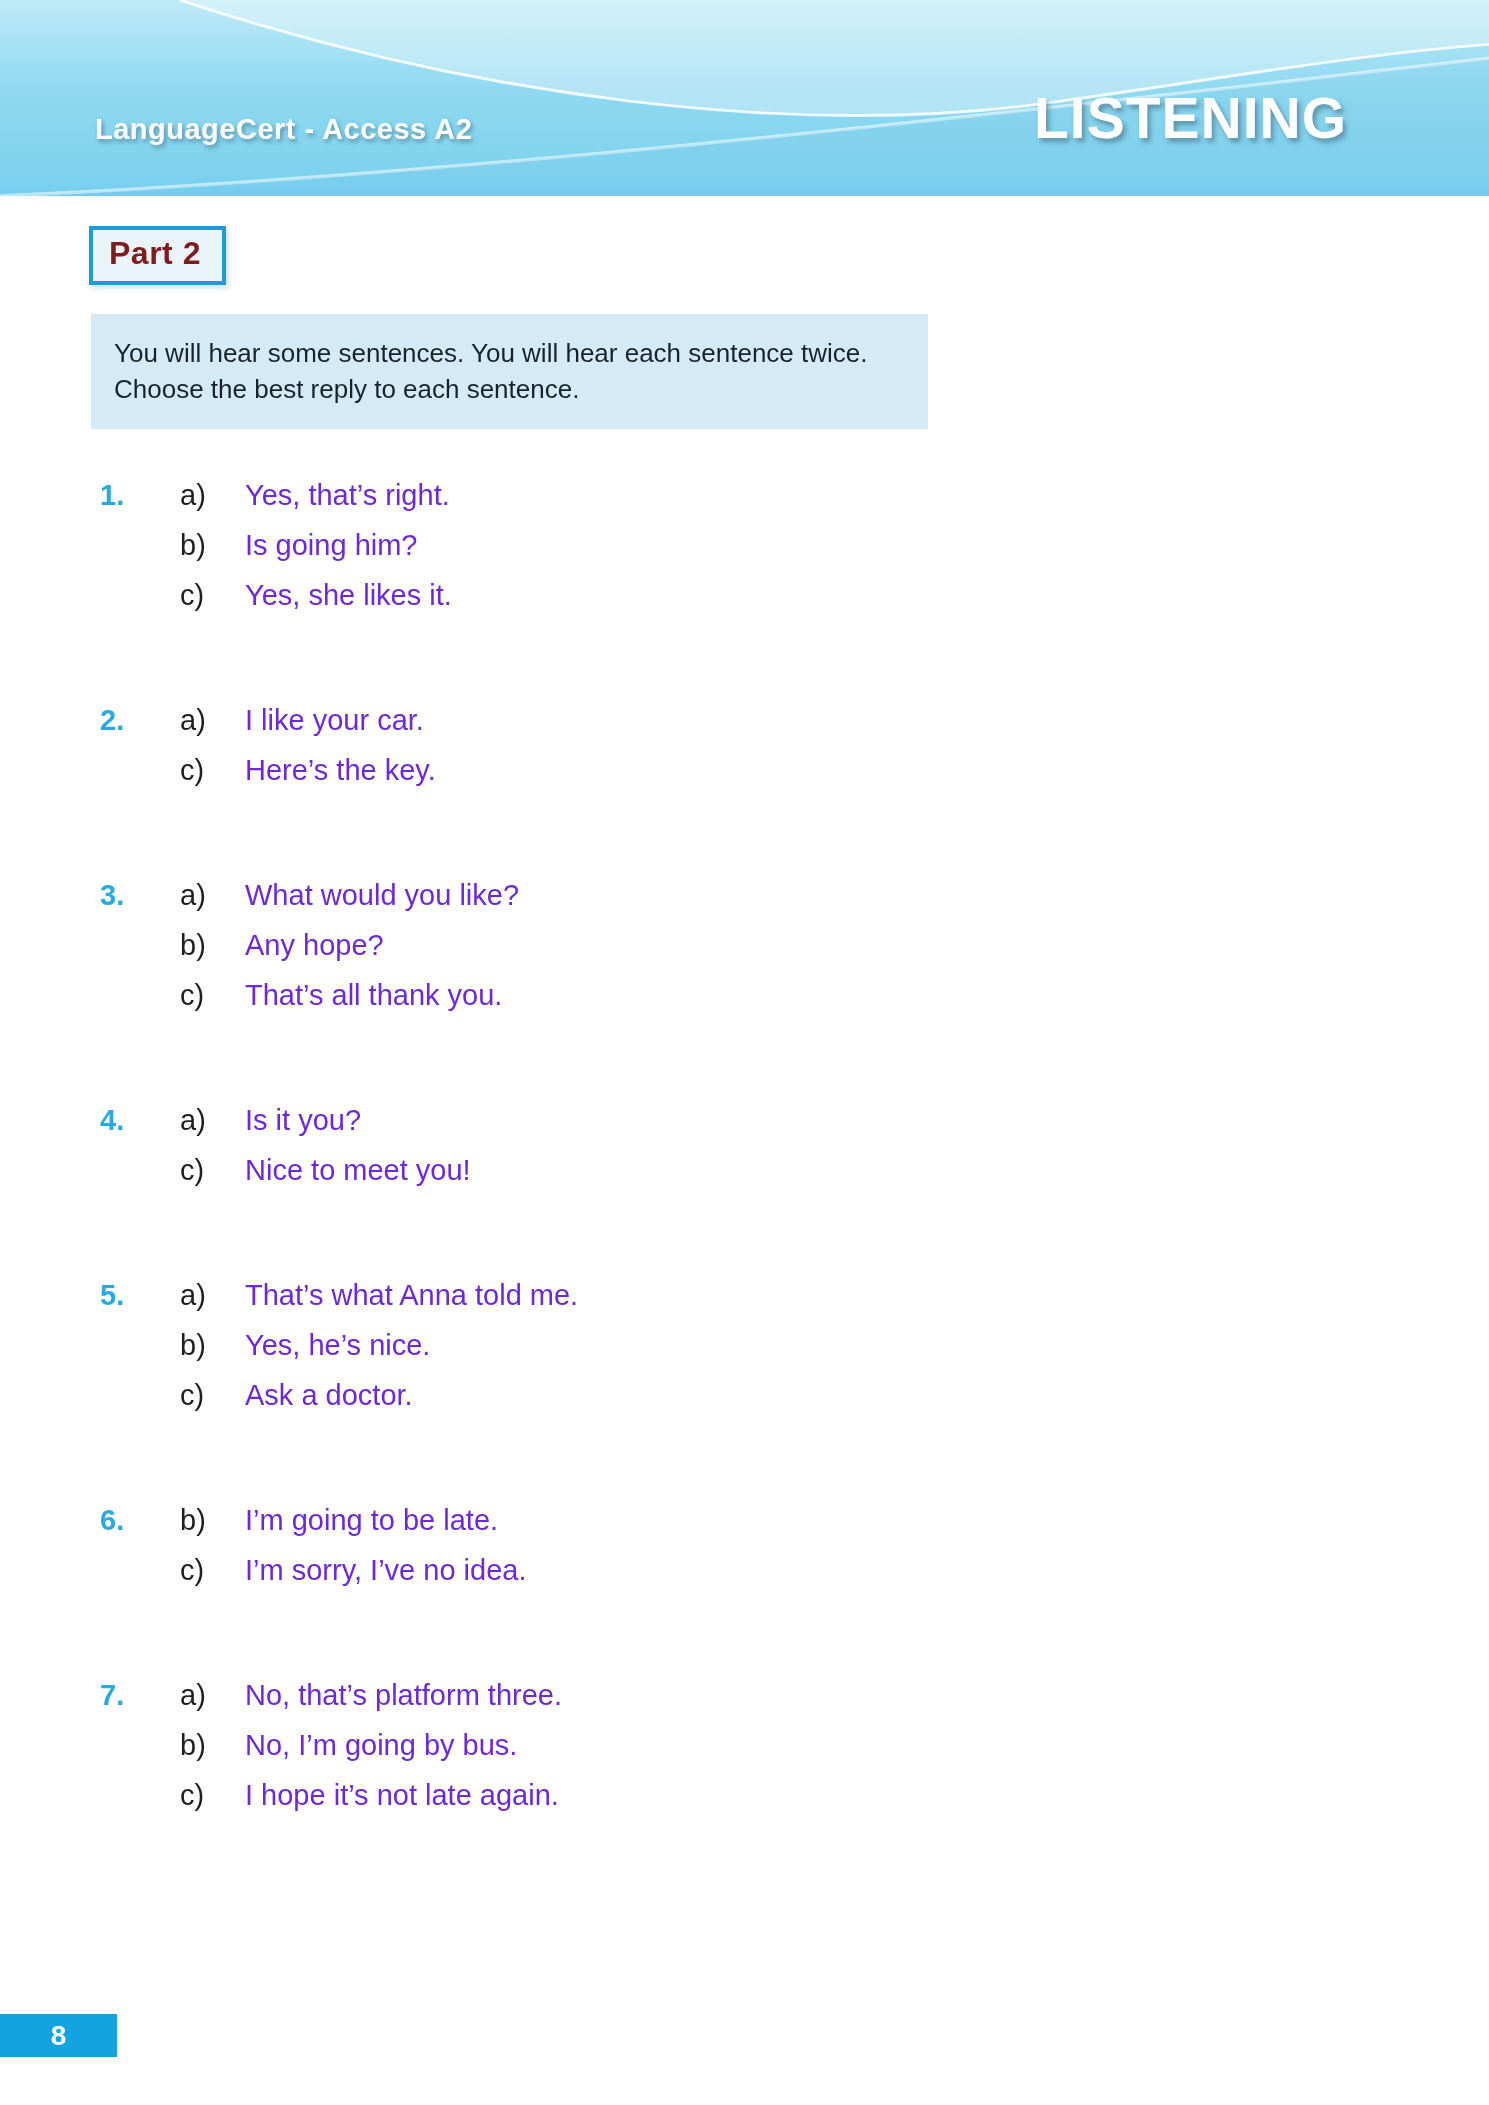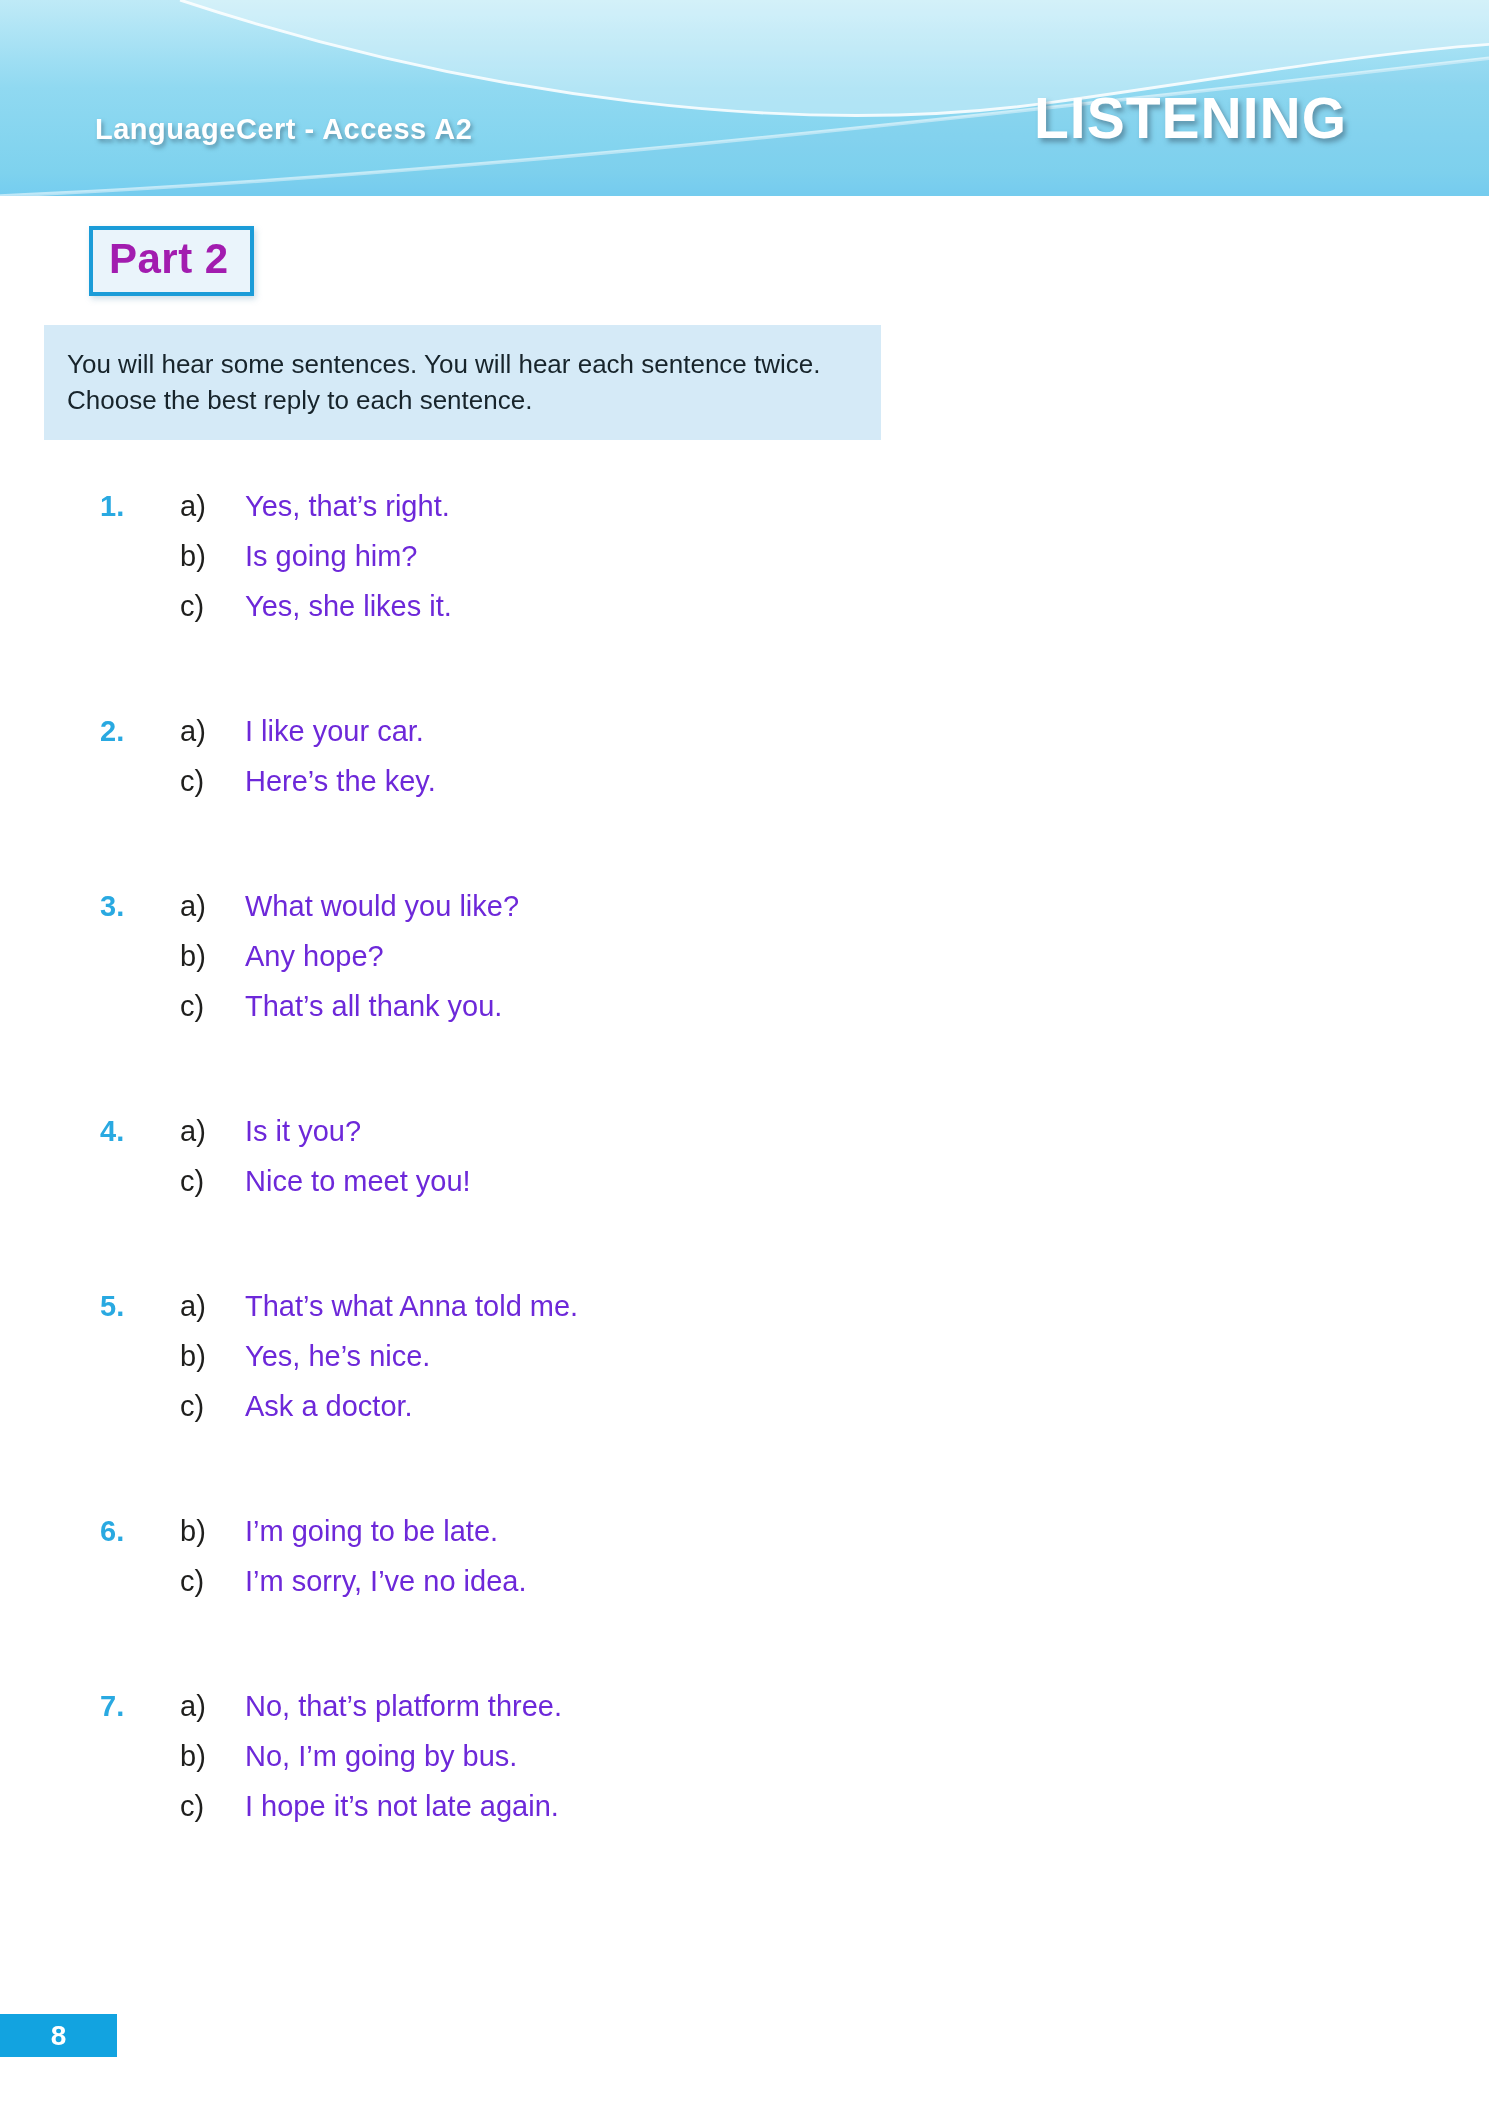--- a/index.html
+++ b/index.html
@@ -56,31 +56,31 @@
   
   .part-badge {
     display: inline-block;
     margin: 30px 0 0 89px;
     border: 4px solid #1b9cd8;
     background: #eaf4fb;
     box-shadow: 2px 3px 6px rgba(110, 160, 190, 0.35);
     padding: 5px 21px 9px 16px;
   }
   .part-badge .part-label {
-    font-size: 42px;
-    font-weight: bold;
-    color: #a21caf;
+    font-size: 32px;
+    font-weight: bold;
+    color: #7f1d1d;
     letter-spacing: 0.5px;
   }
 
   
   .instructions {
     box-sizing: border-box;
     width: 837px;
-    margin: 29px 0 0 44px;
+    margin: 29px 0 0 91px;
     background: #d5eaf7;
     padding: 21px 26px 22px 23px;
     font-size: 26px;
     line-height: 36px;
     color: #17242b;
   }
 
   
   .questions {
     margin-top: 41px;

